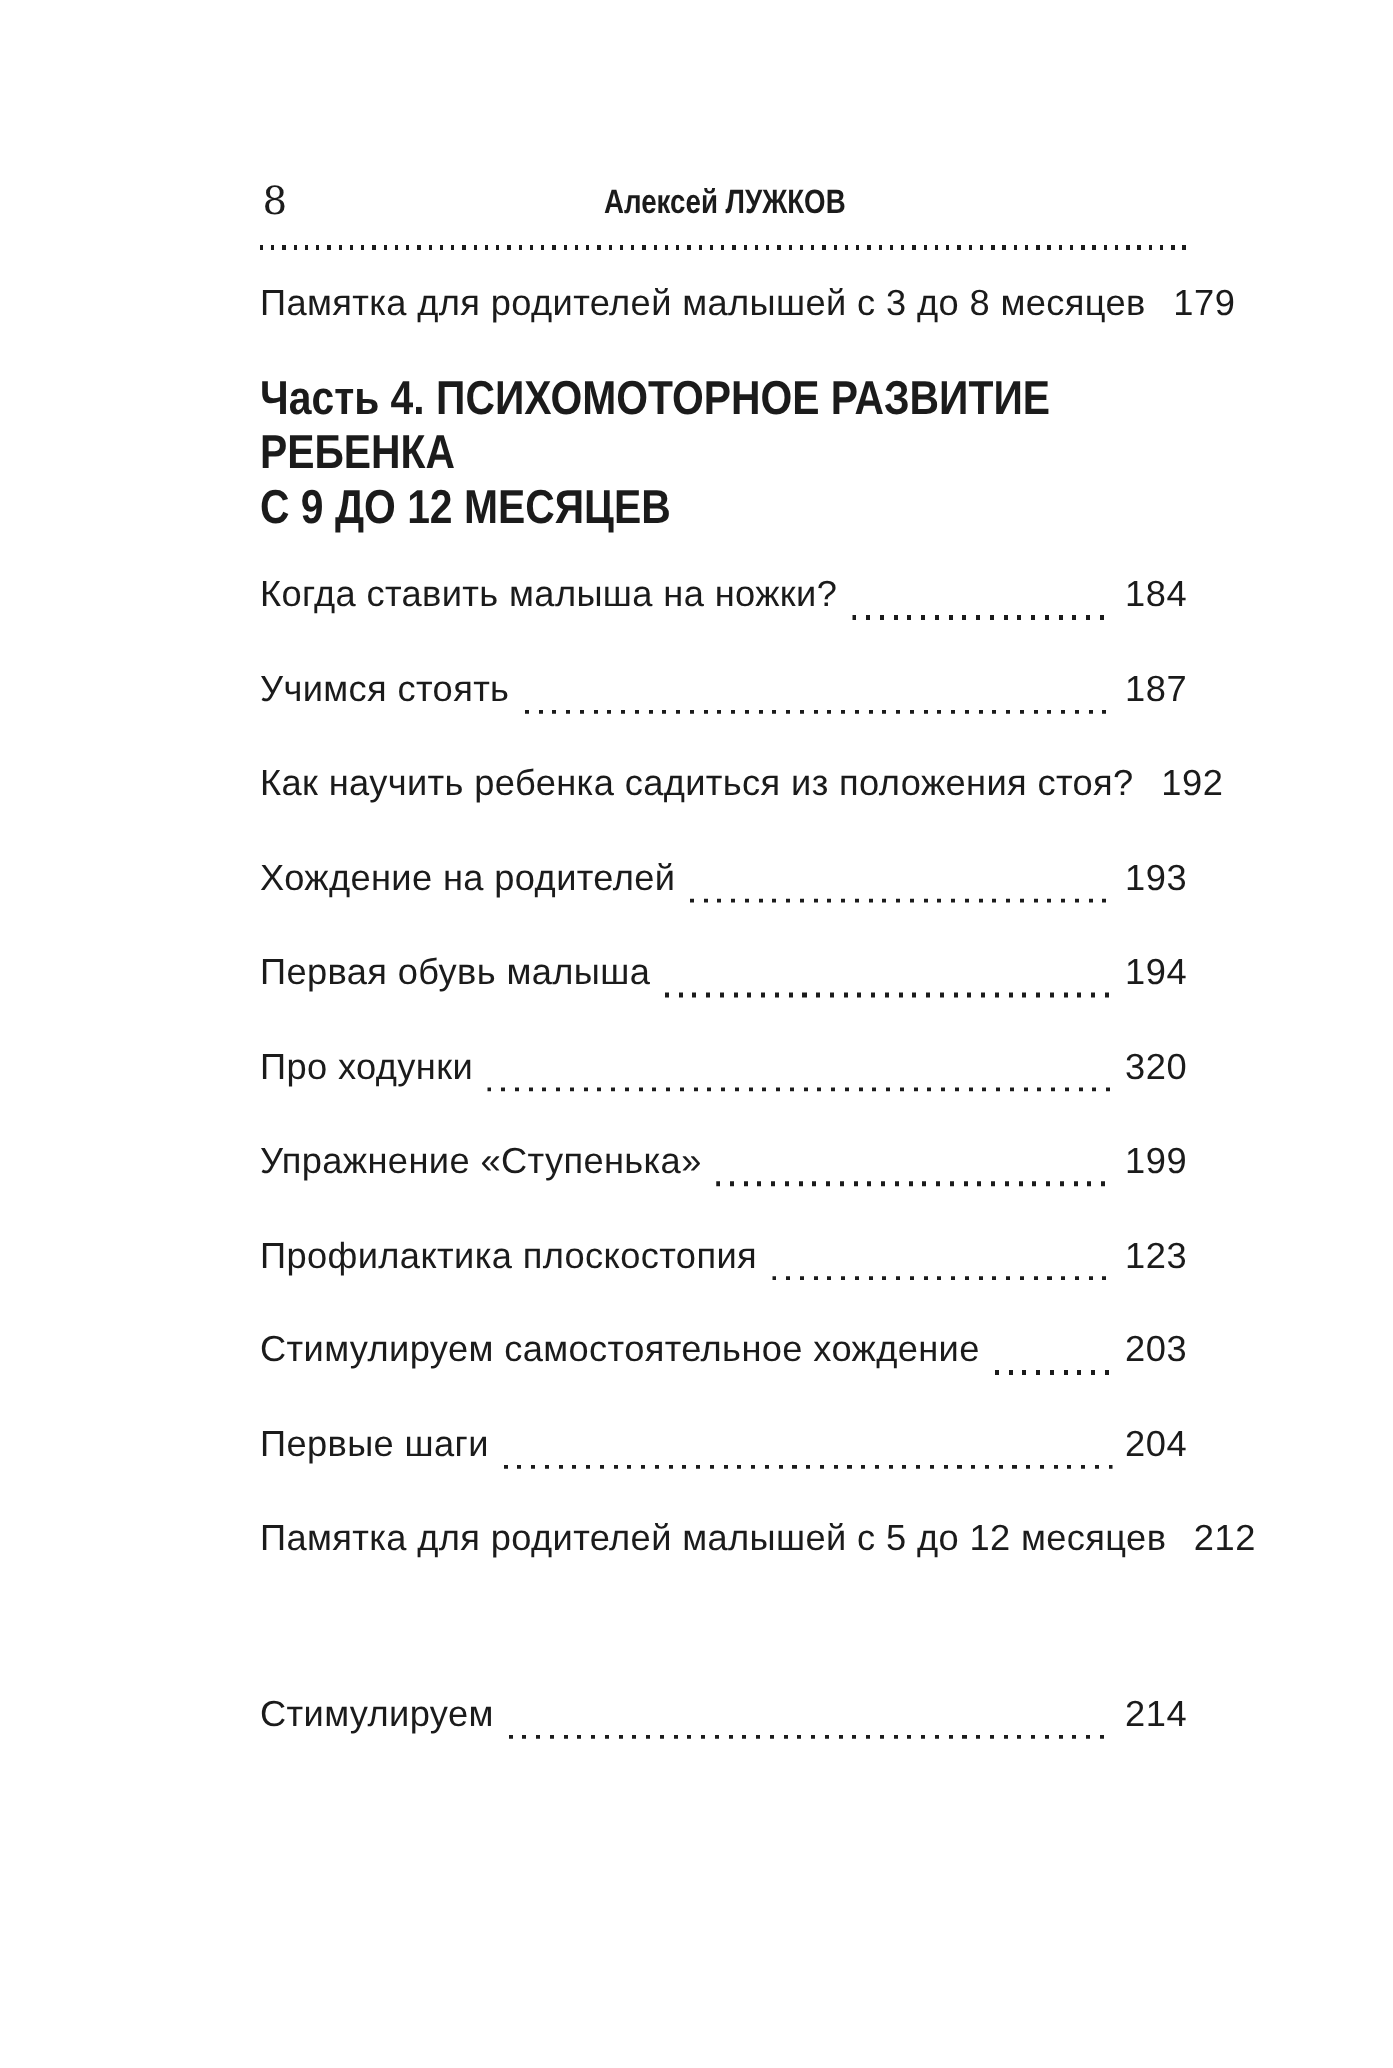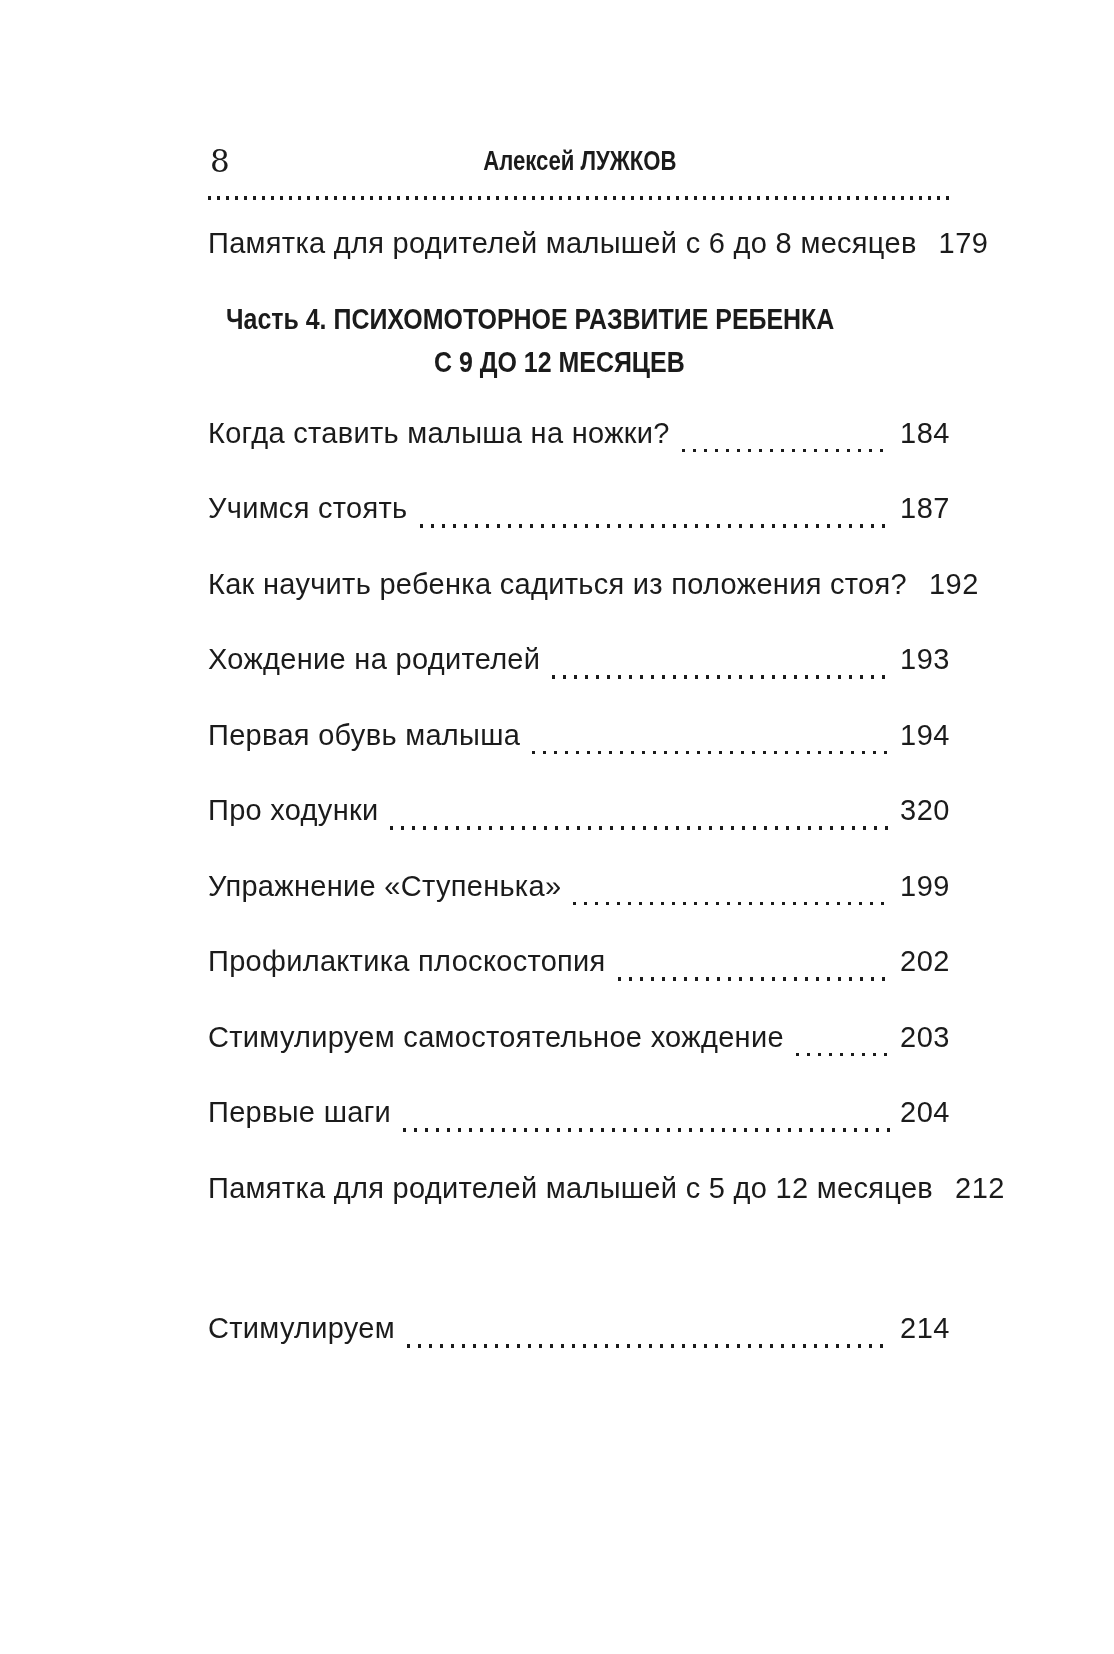--- a/index.html
+++ b/index.html
@@ -84,25 +84,24 @@
       transparent 3.2px, transparent 11px
     );
   }
   .toc-page {
     min-width: 52px;
     text-align: left;
     letter-spacing: 0.5px;
   }
   .section-heading {
     margin: 27px 0 0 0;
-    font-size: 29px;
+    font-size: 38px;
     font-weight: bold;
     line-height: 43.5px;
     letter-spacing: 0;
-    text-align: center;
   }
   .section-heading .line {
     display: block;
   }
   .section-heading .condensed {
     transform: scaleX(0.86);
     transform-origin: 0 50%;
   }
   .toc-row.closing {
     margin-top: 97px;
@@ -117,21 +116,21 @@
     <div class="head-row">
       <span class="folio">8</span>
       <span class="running-head"><span class="condensed">Алексей ЛУЖКОВ</span></span>
     </div>
     <div class="head-rule"></div>
   </header>
 
   <main class="toc">
 
     <div class="toc-row first">
-      <span class="toc-title">Памятка для родителей малышей с 6 до 8 месяцев</span>
+      <span class="toc-title">Памятка для родителей малышей с 3 до 8 месяцев</span>
       <span class="leader"></span>
       <span class="toc-page">179</span>
     </div>
 
     <h2 class="section-heading">
       <span class="line"><span class="condensed">Часть 4. ПСИХОМОТОРНОЕ РАЗВИТИЕ РЕБЕНКА</span></span>
       <span class="line"><span class="condensed">С 9 ДО 12 МЕСЯЦЕВ</span></span>
     </h2>
 
     <div class="toc-row">
@@ -165,21 +164,21 @@
       <span class="toc-page">320</span>
     </div>
     <div class="toc-row">
       <span class="toc-title">Упражнение «Ступенька»</span>
       <span class="leader"></span>
       <span class="toc-page">199</span>
     </div>
     <div class="toc-row">
       <span class="toc-title">Профилактика плоскостопия</span>
       <span class="leader"></span>
-      <span class="toc-page">202</span>
+      <span class="toc-page">123</span>
     </div>
     <div class="toc-row">
       <span class="toc-title">Стимулируем самостоятельное хождение</span>
       <span class="leader"></span>
       <span class="toc-page">203</span>
     </div>
     <div class="toc-row">
       <span class="toc-title">Первые шаги</span>
       <span class="leader"></span>
       <span class="toc-page">204</span>

